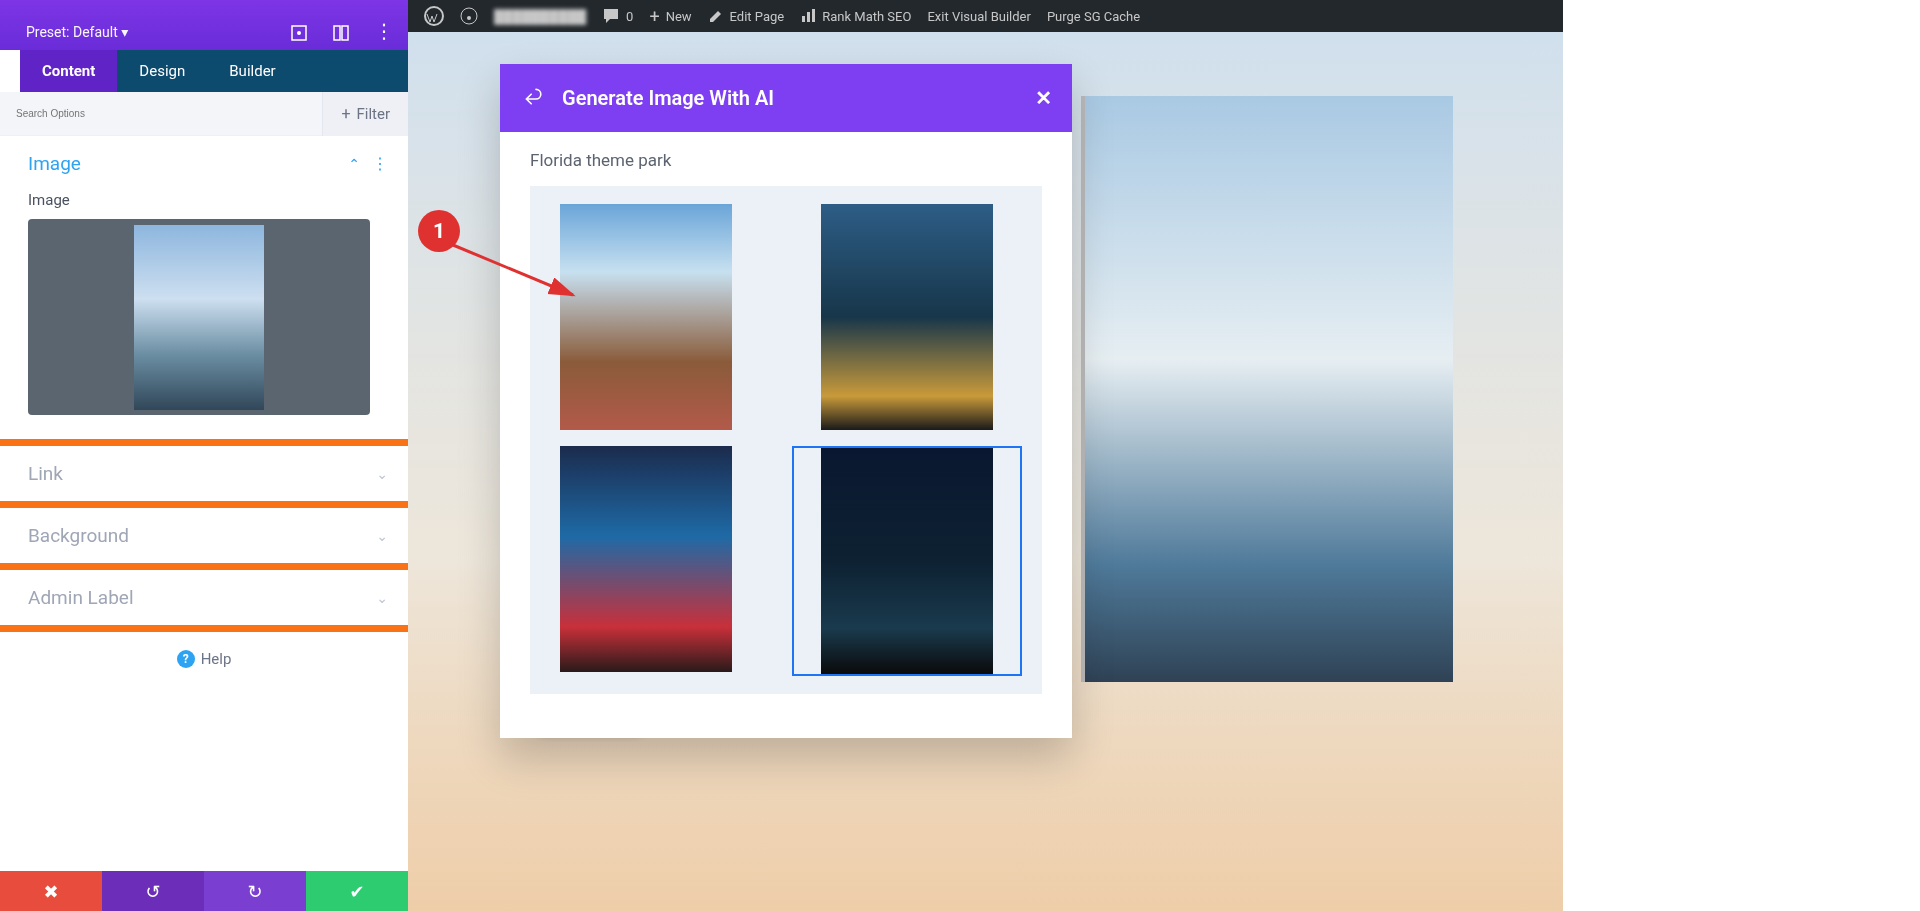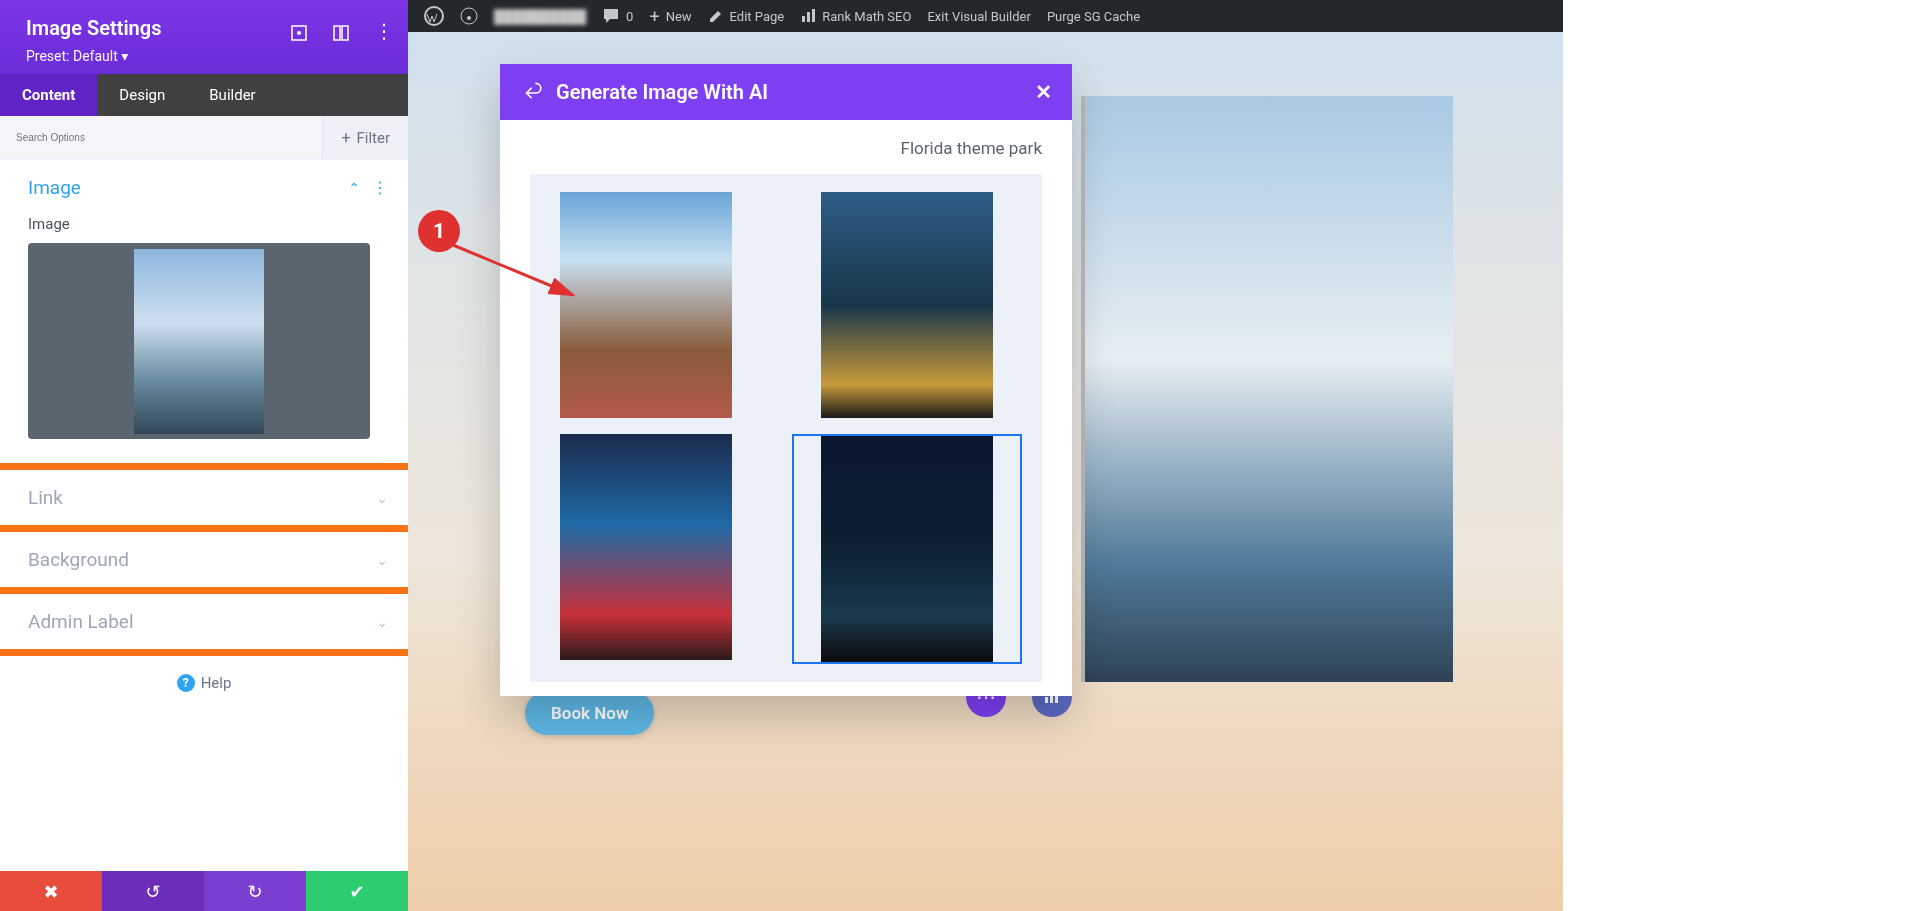--- a/index.html
+++ b/index.html
@@ -10,21 +10,21 @@
   .wpbar .blur{filter:blur(2px);}
   .wpbar .right{margin-left:auto;display:flex;align-items:center;}
   .avatar{width:18px;height:18px;background:#c69c6d;display:inline-block;}
   
   .panel{position:absolute;top:0;left:0;width:408px;height:911px;background:#fff;z-index:10;display:flex;flex-direction:column;}
   .panel-head{background:linear-gradient(180deg,#7d35e6,#6a2cd8);color:#fff;padding:16px 20px 10px 26px;position:relative;}
   .panel-head h1{font-size:20px;font-weight:600;}
   .preset{font-size:14px;margin-top:8px;opacity:.95;}
   .head-icons{position:absolute;top:24px;right:16px;display:flex;gap:24px;}
   .head-icons span{width:18px;height:18px;display:inline-block;}
-  .tabs{display:flex;background:#404040;color:#fff;}
+  .tabs{display:flex;background:#0c4a6e;color:#fff;margin-left:20px;}
   .tab{flex:0 0 auto;padding:12px 22px;font-size:15px;}
   .tab.active{background:#6023c6;font-weight:700;}
   .search-row{display:flex;align-items:center;background:#f4f5f9;padding:0 0 0 16px;height:44px;border-bottom:1px solid #eef;}
   .search-row input{flex:1;border:0;background:transparent;font-size:10px;color:#9aa3b5;outline:none;}
   .filter-btn{display:flex;align-items:center;gap:6px;height:44px;padding:0 18px;color:#6b7385;border-left:1px solid #e5e7f0;background:#eef0f6;font-size:15px;}
   .section{border-bottom:7px solid #f97316;}
   .sec-head{display:flex;align-items:center;justify-content:space-between;padding:16px 20px 16px 28px;cursor:pointer;}
   .sec-head .title{font-size:19px;color:#9fa6b5;}
   .sec-head.open .title{color:#2ea3f2;}
   .chev{color:#bfc6d4;font-size:14px;}
@@ -40,23 +40,23 @@
   .panel-foot div{flex:1;display:flex;align-items:center;justify-content:center;color:#fff;font-size:18px;}
   .fb-red{background:#e74c3c;} .fb-p1{background:#6c2eb9;} .fb-p2{background:#7a3ed0;} .fb-grn{background:#2ecc71;}
   
   .page-bg{position:absolute;top:32px;left:408px;right:0;bottom:0;background:linear-gradient(180deg,rgba(255,249,244,.3),rgba(252,220,180,.6)),linear-gradient(180deg,#bcd5ea 0%,#dfe9ef 60%,#dab999 100%);}
   .page-bg .hero{position:absolute;top:64px;right:110px;width:372px;height:586px;background:linear-gradient(180deg,#a9c9e3 0%,#e6eef2 45%,#4f7a9a 80%,#2f4255 100%);border-left:4px solid #bbb;}
   .book-btn{position:absolute;left:525px;bottom:176px;background:#5eb7e5;color:#fff;border-radius:30px;padding:12px 26px;font-size:17px;font-weight:600;box-shadow:0 2px 6px rgba(0,0,0,.15);}
   .fab{position:absolute;width:40px;height:40px;border-radius:50%;display:flex;align-items:center;justify-content:center;color:#fff;font-size:20px;}
   .fab1{left:966px;bottom:194px;background:#7e3ff2;} .fab2{left:1032px;bottom:194px;background:#5c6ac4;}
   
   .modal{position:absolute;left:500px;top:64px;width:572px;background:#fff;z-index:40;box-shadow:0 20px 40px rgba(0,0,0,.2);}
-  .modal-head{background:#7e3ff2;color:#fff;display:flex;align-items:center;gap:14px;padding:16px 20px;font-size:20px;font-weight:600;}
+  .modal-head{background:#7e3ff2;color:#fff;display:flex;align-items:center;gap:20px;padding:22px 20px;font-size:20px;font-weight:600;}
   .modal-head .close{margin-left:auto;font-size:20px;}
-  .modal-body{padding:18px 30px 14px 30px;text-align:right;}
+  .modal-body{padding:18px 30px 44px 30px;}
   .prompt{font-size:17px;color:#5d6470;margin-bottom:16px;}
   .grid-wrap{background:#ecf1f8;padding:18px 30px;display:grid;grid-template-columns:1fr 1fr;gap:16px 60px;justify-items:center;}
   .gen{width:172px;height:226px;background:#223;position:relative;cursor:pointer;}
   .g1{background:linear-gradient(180deg,#6aa5d8 0%,#c7e0f0 30%,#8a5b3a 70%,#b35a4a 100%);}
   .g2{background:linear-gradient(180deg,#2d5d86 0%,#17364a 50%,#c89a3a 85%,#1a1a1a 100%);}
   .g3{background:linear-gradient(180deg,#1b2b4d 0%,#1e6aa6 40%,#c8303a 80%,#2a1a1a 100%);}
   .g4{background:linear-gradient(180deg,#0a1730 0%,#0d2132 50%,#1a3a4d 80%,#0a0a0a 100%);}
   .wrap4{padding:3px;border:2px solid #1d74f5;width:230px;height:230px;display:flex;align-items:center;justify-content:center;}
   
   .anno{position:absolute;left:418px;top:210px;z-index:100;}
@@ -119,21 +119,20 @@
 <div class="book-btn">Book Now</div>
 <div class="fab fab1">⋯</div>
 <div class="fab fab2">
     <svg width="18" height="18" viewBox="0 0 18 18">
       <path d="M2 15V9h3v6zm5 0V5h3v10zm5 0V2h3v13z" fill="#fff"></path>
     </svg>
   </div>
 
 <div class="panel">
   <div class="panel-head">
-    <h1>Image Settings</h1>
     <div class="preset"><span>Preset: Default</span> <span>▾</span></div>
     <div class="head-icons">
       <span>
           <svg width="18" height="18" viewBox="0 0 18 18">
             <rect x="2" y="2" width="14" height="14" fill="none" stroke="#fff" stroke-width="1.5"></rect>
             <circle cx="9" cy="9" r="2" fill="#fff"></circle>
           </svg>
         </span>
       <span>
           <svg width="18" height="18" viewBox="0 0 18 18">

